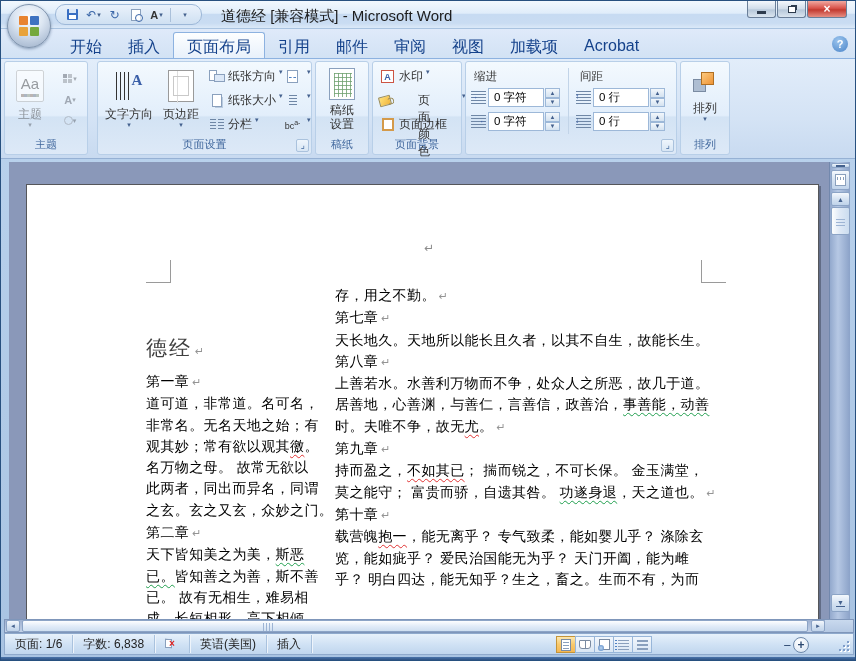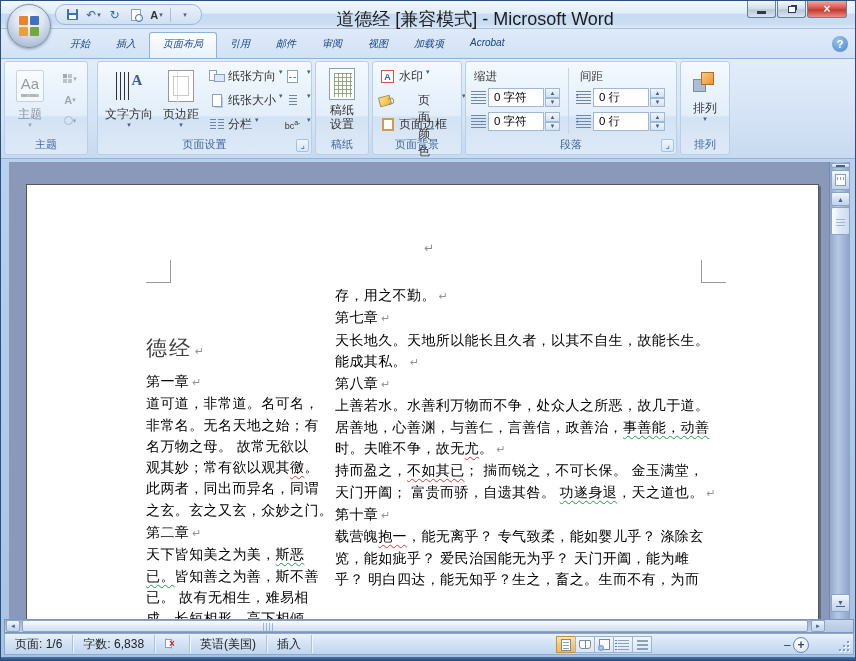--- a/index.html
+++ b/index.html
@@ -24,35 +24,35 @@
     font-size:12px;color:#3a66a8;cursor:pointer;}
   .qbtn .dd{font-size:7px;color:#44618e;margin-left:1px;}
   .ic-floppy{width:11px;height:11px;background:#3a6fc3;border-radius:1px;position:relative;}
   .ic-floppy:before{content:"";position:absolute;left:2px;top:0;width:7px;height:4px;background:#dce8f7;}
   .ic-floppy:after{content:"";position:absolute;left:2px;bottom:1px;width:7px;height:4px;background:#fff;}
   .ic-preview{width:10px;height:12px;background:#fff;border:1px solid #8aa0bd;position:relative;}
   .ic-preview:after{content:"";position:absolute;right:-3px;bottom:-2px;width:6px;height:6px;
     border:1.5px solid #3a66a8;border-radius:50%;background:rgba(255,255,255,.7);}
   .ic-apen{font-size:11px;font-weight:bold;color:#333;}
   .qat-sep{width:1px;height:14px;background:#aac0da;margin:0 3px;}
-  .title-text{position:absolute;left:220px;right:128px;top:6px;text-align:center;
-    font-size:18px;color:#1c1c1c;white-space:nowrap;overflow:hidden;}
+  .title-text{position:absolute;left:220px;right:128px;top:6px;text-align:left;
+    font-size:15px;color:#1c1c1c;white-space:nowrap;overflow:hidden;}
   .winbtns{position:absolute;right:10px;top:0;display:flex;}
   .wbtn{width:29px;height:17px;border:1px solid #6a7f99;border-top:none;display:flex;align-items:center;
     justify-content:center;background:linear-gradient(180deg,#f4f8fc,#cfdce9 50%,#b6c7d9 55%,#dae5f0);
     cursor:pointer;border-radius:0 0 3px 3px;margin-left:1px;}
   .wbtn .mindash{width:9px;height:3px;background:#2d3b4d;margin-top:6px;}
   .wbtn .restico{width:8px;height:7px;border:1px solid #2d3b4d;background:#fff;box-shadow:2px -2px 0 -1px #2d3b4d;}
   .wbtn.close{width:40px;background:linear-gradient(180deg,#f0a8a0,#d9534b 45%,#c23a30 55%,#e78f83);
     color:#fff;font-size:12px;font-weight:bold;}
   
   .tabrow{position:absolute;left:0;top:28px;width:856px;height:29px;
     background:linear-gradient(180deg,#dfeafa,#d2e2f4);}
   .tabs{position:absolute;left:56px;top:3px;display:flex;height:26px;}
-  .tab{padding:5px 13px 8px 13px;font-size:10px;color:#15428b;cursor:pointer;white-space:nowrap;font-style:italic;}
+  .tab{padding:5px 13px 8px 13px;font-size:16px;color:#15428b;cursor:pointer;white-space:nowrap;}
   .tab.active{background:linear-gradient(180deg,#fefeff,#e9f2fc 60%,#dcead9);
     background:linear-gradient(180deg,#fdfeff,#e8f1fb);border:1px solid #8db2e0;border-bottom:none;
     border-radius:3px 3px 0 0;padding-top:4px;}
   .help-btn{position:absolute;right:9px;top:7px;width:16px;height:16px;border-radius:50%;
     background:radial-gradient(circle at 40% 30%,#9cc5ee,#4a84c8);color:#fff;font-size:11px;
     font-weight:bold;display:flex;align-items:center;justify-content:center;cursor:pointer;}
   
   .ribbon{position:absolute;left:0;top:57px;width:856px;height:101px;
     background:linear-gradient(180deg,#e2edfa,#d4e3f5 60%,#c8daf0);
     border-top:1px solid #8db2e0;border-bottom:1px solid #96b1d4;}
@@ -465,21 +465,20 @@
       </div>
       <div class="spinrow" style="left:110px;top:50px;">
         <span class="spico sp2"></span>
         <span class="spinfield">0 行</span>
         <span class="stepper">
             <span>▲</span>
             <span>▼</span>
           </span>
       </div>
       <div class="launcher">⌟</div>
-      <div class="glabel">段落</div>
     </div>
 
     <div class="rgroup" style="left:679px;width:50px;">
       <div class="bigbtn" style="left:4px;width:40px;">
         <div class="bigicon" style="height:32px;">
             <span class="ic-arrange">
               <span class="back"></span>
               <span class="front"></span>
             </span>
           </div>
@@ -493,41 +492,41 @@
   <div class="doc-area">
     <div class="page">
       <div class="mark mark-tl"></div>
       <div class="mark mark-tr"></div>
       <div class="top-pilcrow">↵</div>
       <div class="doccol" id="col-left">
           <div class="dline dtitle"><span>德经</span><span class="pilcrow">↵</span></div>
           <div class="dline"><span>第一章</span><span class="pilcrow">↵</span></div>
           <div class="dline"><span>道可道，非常道。名可名，</span></div>
           <div class="dline"><span>非常名。无名天地之始；有</span></div>
+          <div class="dline"><span>观其妙；常有欲以观其</span><span class="sq-red">徼</span><span>。</span></div>
           <div class="dline"><span>名万物之母。 故常无欲以</span></div>
-          <div class="dline"><span>观其妙；常有欲以观其</span><span class="sq-red">徼</span><span>。</span></div>
           <div class="dline"><span>此两者，同出而异名，同谓</span></div>
           <div class="dline"><span>之玄。玄之又玄，众妙之门。</span><span class="pilcrow">↵</span></div>
           <div class="dline"><span>第二章</span><span class="pilcrow">↵</span></div>
           <div class="dline"><span>天下皆知美之为美，</span><span class="sq-green">斯恶</span></div>
           <div class="dline"><span class="sq-green">已。</span><span>皆知善之为善，斯不善</span></div>
           <div class="dline"><span>已。 故有无相生，难易相</span></div>
           <div class="dline"><span>成，长短相形，高下相倾，</span></div>
         </div>
       <div class="doccol" id="col-right">
           <div class="dline"><span>存，用之不勤。</span><span class="pilcrow">↵</span></div>
           <div class="dline"><span>第七章</span><span class="pilcrow">↵</span></div>
           <div class="dline"><span>天长地久。天地所以能长且久者，以其不自生，故能长生。</span></div>
-          <div class="dline"><span>能成其私。</span><span class="pilcrow">↵</span></div>
           <div class="dline"><span>第八章</span><span class="pilcrow">↵</span></div>
           <div class="dline"><span>上善若水。水善利万物而不争，处众人之所恶，故几于道。</span></div>
           <div class="dline"><span>居善地，心善渊，与善仁，言善信，政善治，</span><span class="sq-green">事善能，动善</span></div>
           <div class="dline"><span>时。夫唯不争，故无</span><span class="sq-red">尤</span><span>。</span><span class="pilcrow">↵</span></div>
+          <div class="dline"><span>第九章</span><span class="pilcrow">↵</span></div>
           <div class="dline"><span>持而盈之，</span><span class="sq-red">不如其已</span><span>； 揣而锐之，不可长保。 金玉满堂，</span></div>
-          <div class="dline"><span>天门开阖； 富贵而骄，自遗其咎。 </span><span class="sq-green">功遂身退</span><span>，天之道也。</span><span class="pilcrow">↵</span></div>
+          <div class="dline"><span>莫之能守； 富贵而骄，自遗其咎。 </span><span class="sq-green">功遂身退</span><span>，天之道也。</span><span class="pilcrow">↵</span></div>
           <div class="dline"><span>第十章</span><span class="pilcrow">↵</span></div>
           <div class="dline"><span>载营魄</span><span class="sq-red">抱一</span><span>，能无离乎？ 专气致柔，能如婴儿乎？ 涤除玄</span></div>
           <div class="dline"><span>览，能如疵乎？ 爱民治国能无为乎？ 天门开阖，能为雌</span></div>
           <div class="dline"><span>乎？ 明白四达，能无知乎？生之，畜之。生而不有，为而</span></div>
         </div>
     </div>
     <div class="vscroll">
       <div class="vs-btn vs-split">
           <i></i>
         </div>

